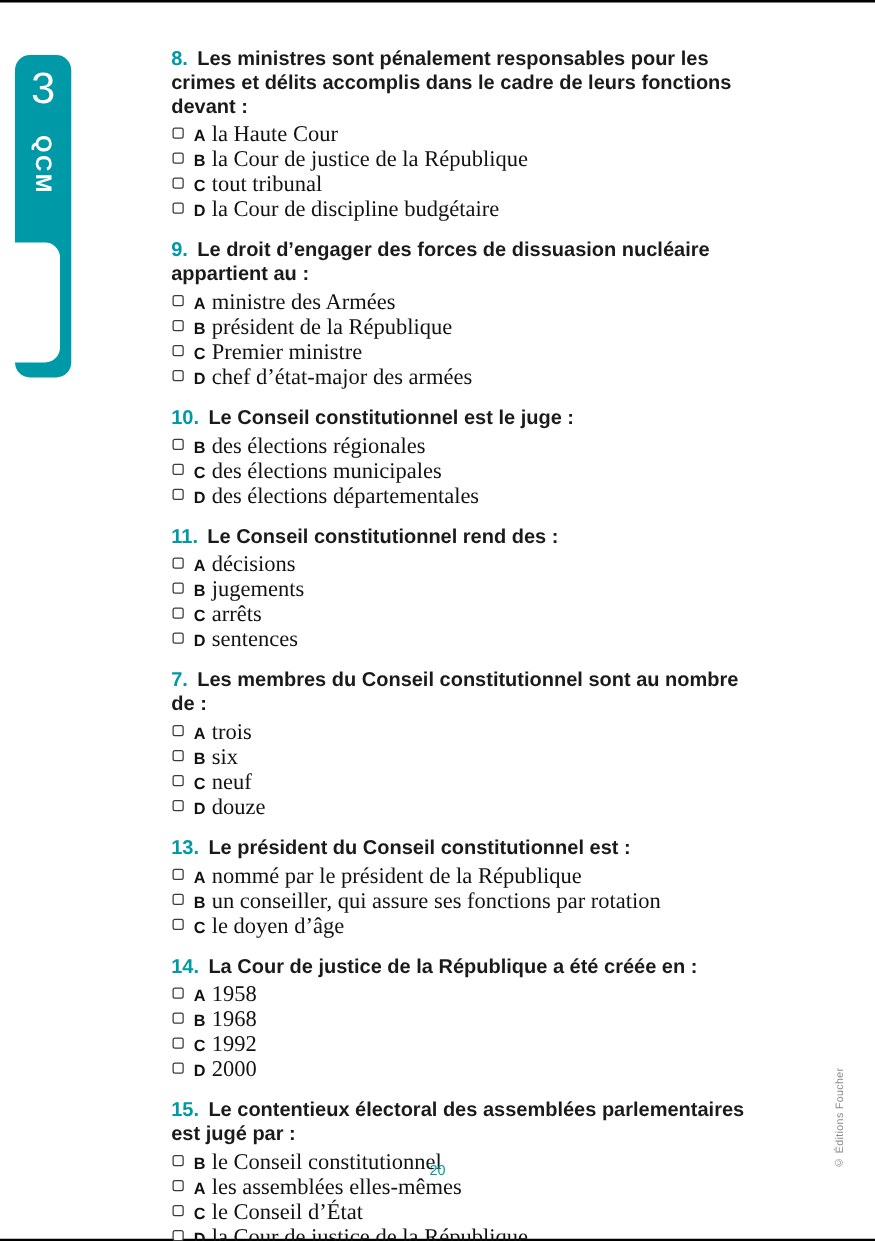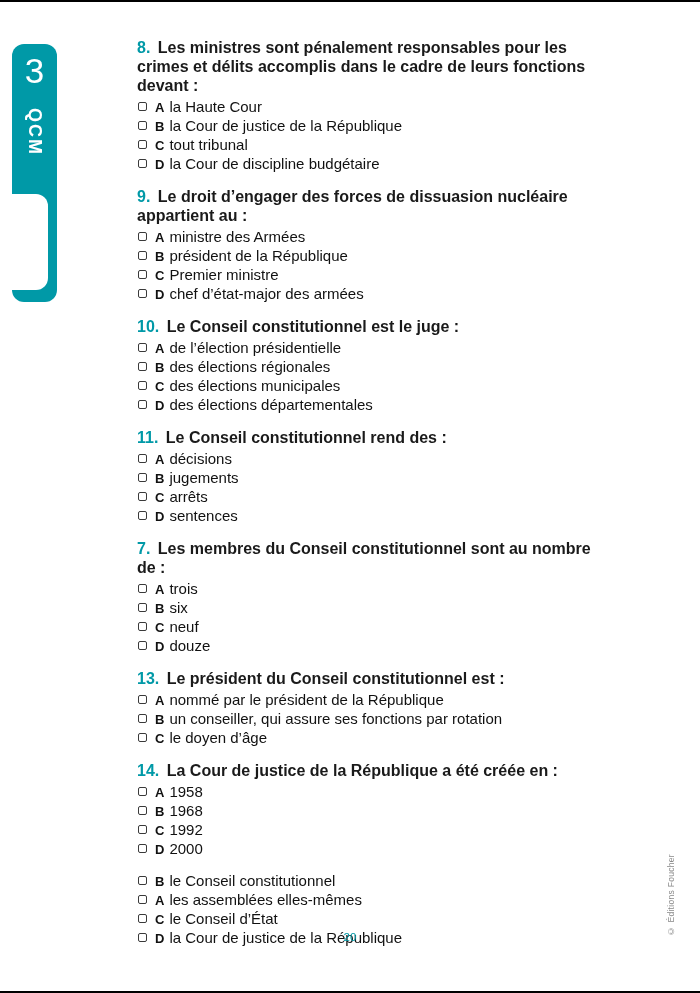--- a/index.html
+++ b/index.html
@@ -83,22 +83,22 @@
     background: #fff;
     display: inline-block;
   }
   .opt-letter {
     font-weight: 700;
     font-size: 13px;
     margin-right: 5px;
     color: #111;
   }
   .opt-text {
-    font-family: Liberation Sans, sans-serif;
-    font-size: 15px;
+    font-family: Liberation Serif, serif;
+    font-size: 18px;
     color: #111;
   }
 
   
   .page-num {
     position: absolute;
     left: 0; right: 0;
     bottom: 48px;
     text-align: center;
     color: var(--accent, #0099a7);
@@ -141,21 +141,20 @@
         <ul class="options">
           <li class="option"><span class="checkbox"></span><span class="opt-letter">A</span><span class="opt-text">ministre des Armées</span></li>
           <li class="option"><span class="checkbox"></span><span class="opt-letter">B</span><span class="opt-text">président de la République</span></li>
           <li class="option"><span class="checkbox"></span><span class="opt-letter">C</span><span class="opt-text">Premier ministre</span></li>
           <li class="option"><span class="checkbox"></span><span class="opt-letter">D</span><span class="opt-text">chef d’état-major des armées</span></li>
         </ul>
       </section>
       <section class="question">
         <p class="q-title"><span class="q-num">10.</span> <span class="q-text">Le Conseil constitutionnel est le juge :</span></p>
         <ul class="options">
-          <li class="option"><span class="checkbox"></span><span class="opt-letter">A</span><span class="opt-text">de l’élection présidentielle</span></li>
           <li class="option"><span class="checkbox"></span><span class="opt-letter">B</span><span class="opt-text">des élections régionales</span></li>
           <li class="option"><span class="checkbox"></span><span class="opt-letter">C</span><span class="opt-text">des élections municipales</span></li>
           <li class="option"><span class="checkbox"></span><span class="opt-letter">D</span><span class="opt-text">des élections départementales</span></li>
         </ul>
       </section>
       <section class="question">
         <p class="q-title"><span class="q-num">11.</span> <span class="q-text">Le Conseil constitutionnel rend des :</span></p>
         <ul class="options">
           <li class="option"><span class="checkbox"></span><span class="opt-letter">A</span><span class="opt-text">décisions</span></li>
           <li class="option"><span class="checkbox"></span><span class="opt-letter">B</span><span class="opt-text">jugements</span></li>
@@ -183,20 +182,21 @@
       <section class="question">
         <p class="q-title"><span class="q-num">14.</span> <span class="q-text">La Cour de justice de la République a été créée en :</span></p>
         <ul class="options">
           <li class="option"><span class="checkbox"></span><span class="opt-letter">A</span><span class="opt-text">1958</span></li>
           <li class="option"><span class="checkbox"></span><span class="opt-letter">B</span><span class="opt-text">1968</span></li>
           <li class="option"><span class="checkbox"></span><span class="opt-letter">C</span><span class="opt-text">1992</span></li>
           <li class="option"><span class="checkbox"></span><span class="opt-letter">D</span><span class="opt-text">2000</span></li>
         </ul>
       </section>
       <section class="question">
+        <p class="q-title"><span class="q-num">15.</span> <span class="q-text">Le contentieux électoral des assemblées parlementaires est jugé par :</span></p>
         <ul class="options">
           <li class="option"><span class="checkbox"></span><span class="opt-letter">B</span><span class="opt-text">le Conseil constitutionnel</span></li>
           <li class="option"><span class="checkbox"></span><span class="opt-letter">A</span><span class="opt-text">les assemblées elles-mêmes</span></li>
           <li class="option"><span class="checkbox"></span><span class="opt-letter">C</span><span class="opt-text">le Conseil d’État</span></li>
           <li class="option"><span class="checkbox"></span><span class="opt-letter">D</span><span class="opt-text">la Cour de justice de la République</span></li>
         </ul>
       </section>
     </main>
 
   <div class="page-num">20</div>

